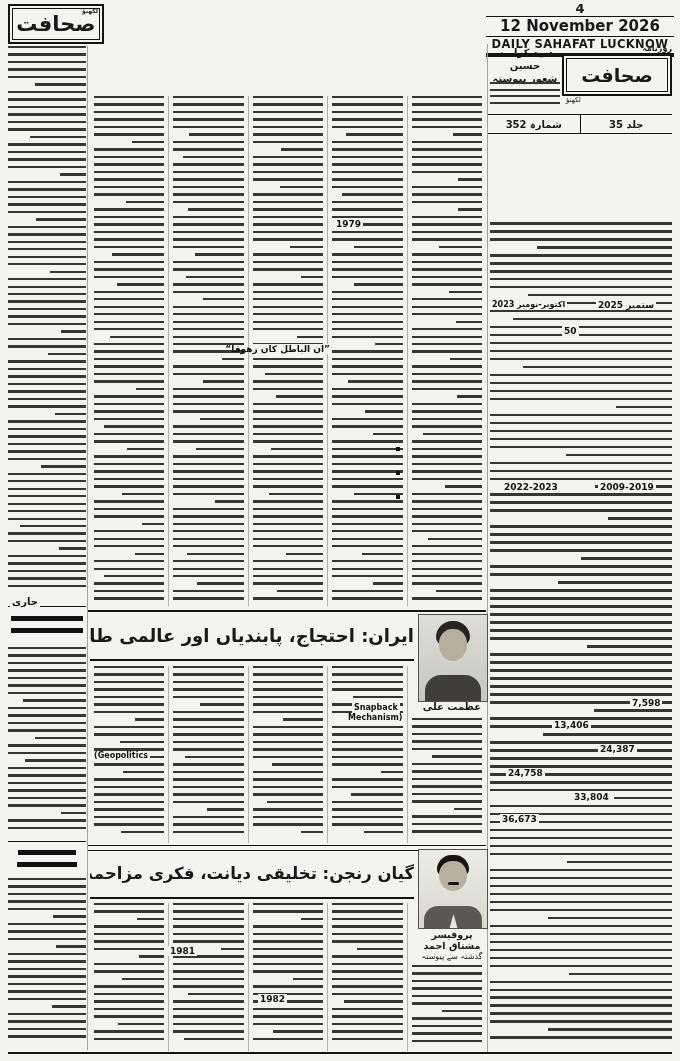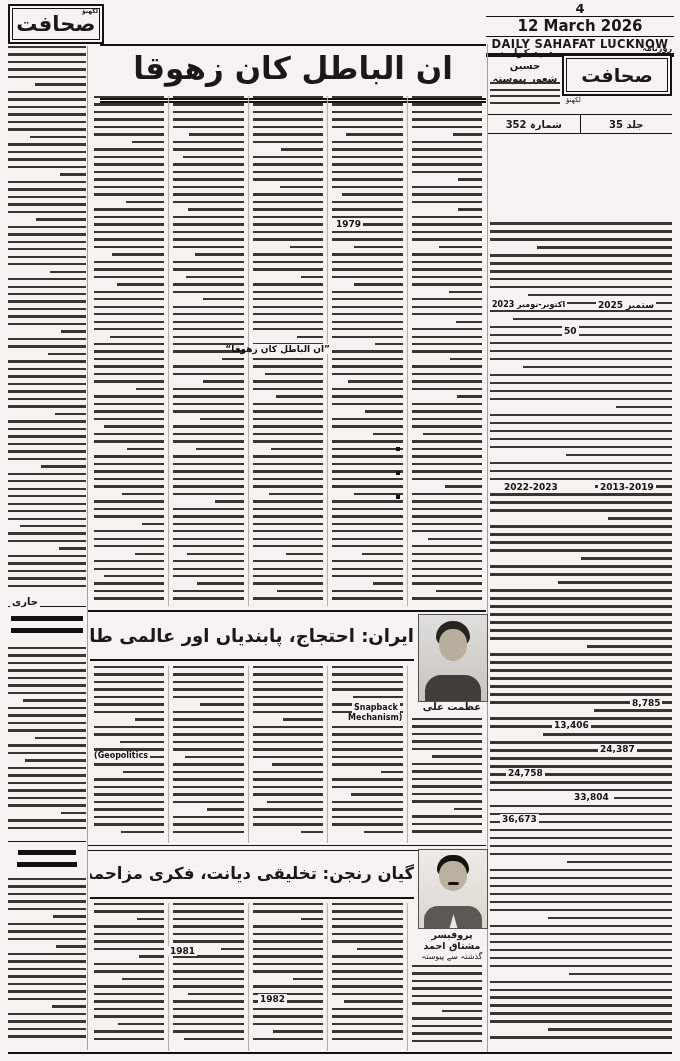--- a/index.html
+++ b/index.html
@@ -94,30 +94,29 @@
 
 <div id="page">
 
   <div class="abs rtl" id="logo-box">
     <span class="logo-word">صحافت</span>
     <span class="logo-city">لکھنؤ</span>
   </div>
   <div class="abs" id="hdr-right">
     <div class="h-page">4</div>
     <div class="hline"></div>
-    <div class="h-date">12 March 2026</div>
+    <div class="h-date">12 November 2026</div>
     <div class="hline"></div>
     <div class="h-paper">DAILY SAHAFAT LUCKNOW</div>
     <div class="h-bar"></div>
   </div>
 
   <div class="vline" style="left:87px;top:46px;height:1004px;"></div>
   <div class="vline" style="left:487px;top:44px;height:1008px;"></div>
 
-  <div class="abs rtl" id="lead-head">ان الباطل کان زھوقا</div>
   <div class="abs rtl" id="byline">
     <div>سید کرامت حسین</div>
     <div>شعور پیوستہ</div>
   </div>
   <div class="abs sim" id="byline-sim">
       <div class="tl" style="height: 2px; margin-bottom: 4.5px;"></div>
       <div class="tl" style="height: 2px; margin-bottom: 4.5px;"></div>
       <div class="tl" style="height: 2px; margin-bottom: 4.5px;"></div>
       <div class="tl" style="height: 2px; margin-bottom: 4.5px;"></div>
     </div>
@@ -1009,23 +1008,23 @@
   <div class="frag rtl" style="left:10px;top:597px;font-size:10px;">جاری</div>
   <div class="frag en" style="left:352px;top:703px;">Snapback</div>
   <div class="frag en" style="left:346px;top:713px;">Mechanism)</div>
   <div class="frag en" style="left:92px;top:751px;">(Geopolitics</div>
   <div class="frag" style="left:168px;top:946px;">1981</div>
   <div class="frag" style="left:258px;top:994px;">1982</div>
 
   <div class="frag rtl" style="left:596px;top:300px;">ستمبر 2025</div>
   <div class="frag rtl" style="left:490px;top:300px;font-size:8px;">اکتوبر-نومبر 2023</div>
   <div class="frag" style="left:562px;top:326px;">50</div>
-  <div class="frag" style="left:598px;top:482px;">2013-2019</div>
+  <div class="frag" style="left:598px;top:482px;">2009-2019</div>
   <div class="frag" style="left:502px;top:482px;">2022-2023</div>
-  <div class="frag" style="left:630px;top:698px;">8,785</div>
+  <div class="frag" style="left:630px;top:698px;">7,598</div>
   <div class="frag" style="left:552px;top:720px;">13,406</div>
   <div class="frag" style="left:598px;top:744px;">24,387</div>
   <div class="frag" style="left:506px;top:768px;">24,758</div>
   <div class="frag" style="left:572px;top:792px;">33,804</div>
   <div class="frag" style="left:500px;top:814px;">36,673</div>
 
   <div class="bullet" style="left:396px;top:447px;"></div>
   <div class="bullet" style="left:396px;top:471px;"></div>
   <div class="bullet" style="left:396px;top:495px;"></div>
 

